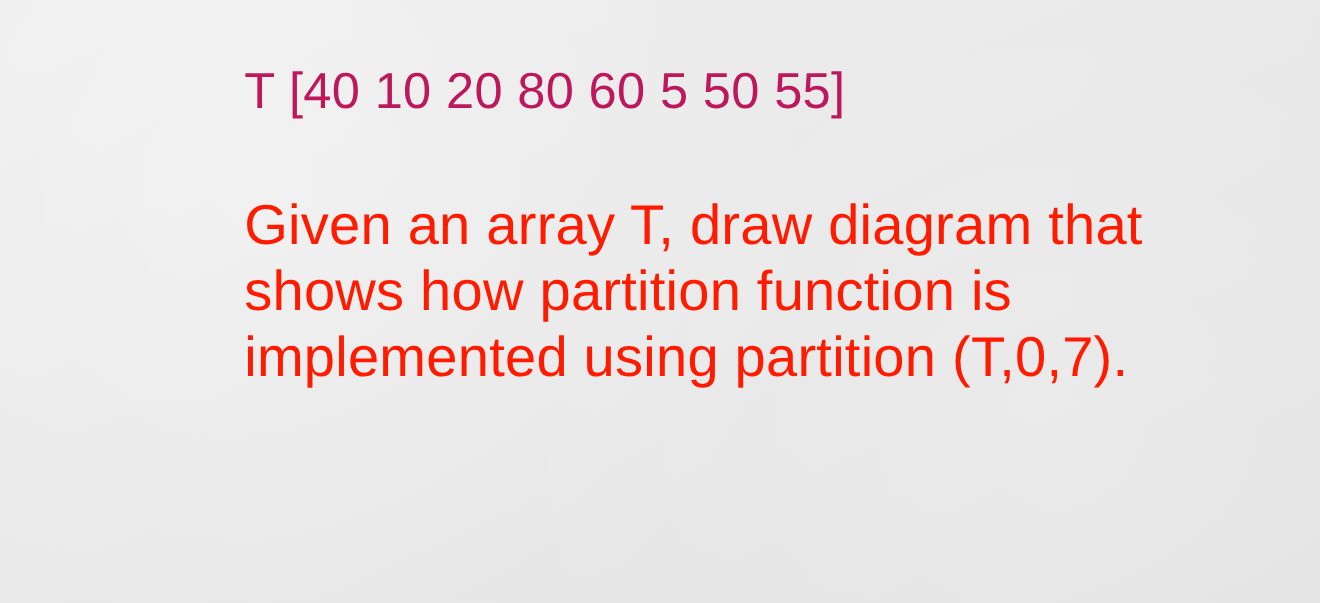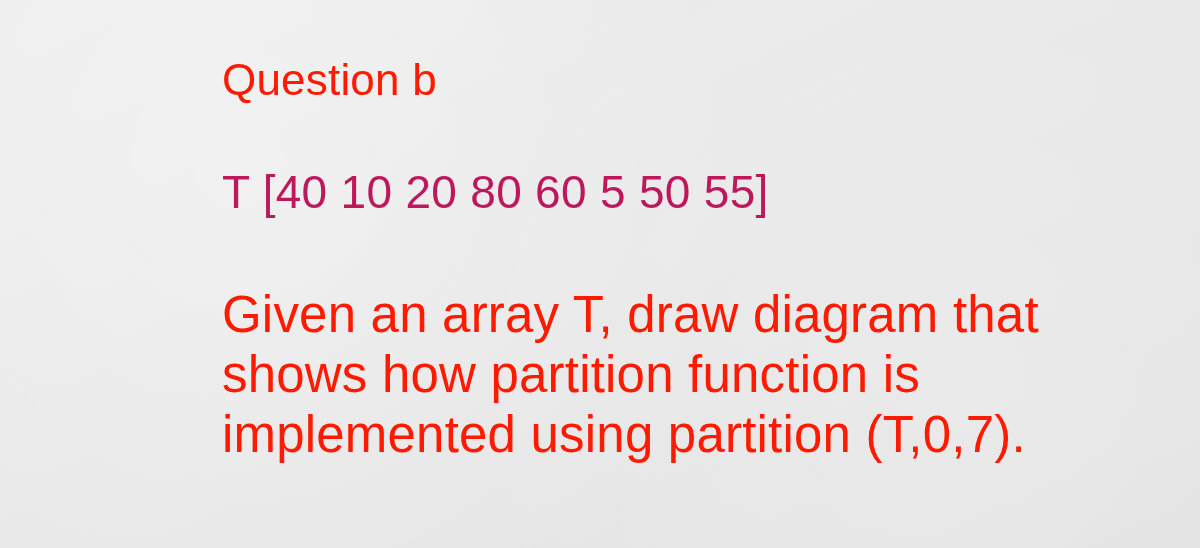--- a/index.html
+++ b/index.html
@@ -44,16 +44,15 @@
       font-size: 51px;
       font-weight: 400;
       line-height: 1.18;
       letter-spacing: 0.2px;
     }
   </style>
 </head>
 <body>
 
 <div class="content">
-  <div class="heading">Question b</div>
   <div class="array-text">T [40 10 20 80 60 5 50 55]</div>
   <div class="prompt">Given an array T, draw diagram that shows how partition function is implemented using partition (T,0,7).</div>
 </div>
 
 </body></html>

